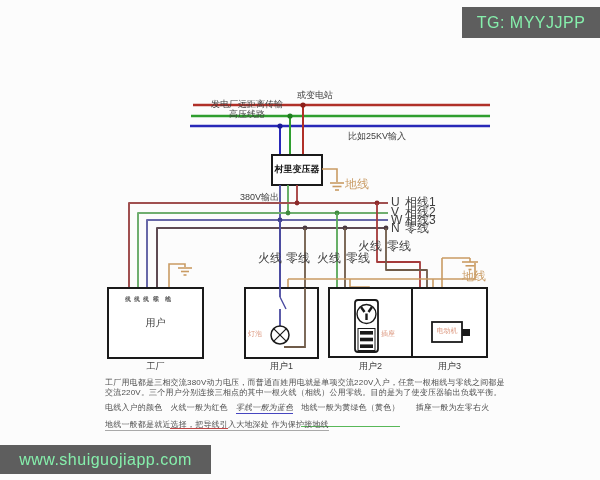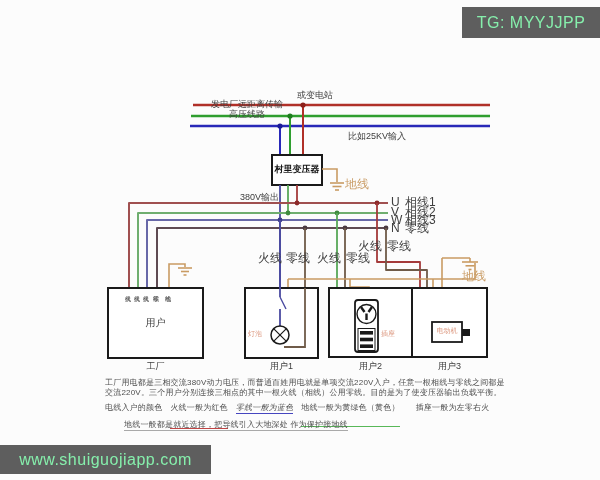--- a/index.html
+++ b/index.html
@@ -214,20 +214,20 @@
   <div class="lbl lbl-xs device-c center" style="left:432px;top:327px;width:30px;">电动机</div>
   <div class="lbl center" style="left:412px;top:361px;width:75px;">用户3</div>
 
   <div class="para" style="left:105px;top:378px;">工厂用电都是三相交流380V动力电压，而普通百姓用电就是单项交流220V入户，任意一根相线与零线之间都是</div>
   <div class="para" style="left:105px;top:388px;">交流220V。三个用户分别连接三相点的其中一根火线（相线）公用零线。目的是为了使变压器输出负载平衡。</div>
 
   <div class="para" style="left:105px;top:403px;">
     <span>电线入户的颜色</span><span class="gap"></span><span class="u-red">火线一般为红色</span><span class="gap"></span><span class="u-blue">零线一般为蓝色</span><span class="gap"></span><span class="u-green">地线一般为黄绿色（黄色）</span><span class="gap-lg"></span><span>插座一般为左零右火</span>
   </div>
 
-  <div class="para" style="left:105px;top:420px;margin-left:19px;">
+  <div class="para" style="left:105px;top:420px;">
     <span class="u-gray">地线一般都是就近选择，把导线引入大地深处 作为保护接地线</span>
   </div>
 
   <div class="watermark" style="left:462px;top:7px;width:138px;height:31px;">TG: MYYJJPP</div>
   <div class="watermark" style="left:0px;top:445px;width:211px;height:29px;">www.shuiguojiapp.com</div>
 
 </div>
 
 </body></html>

